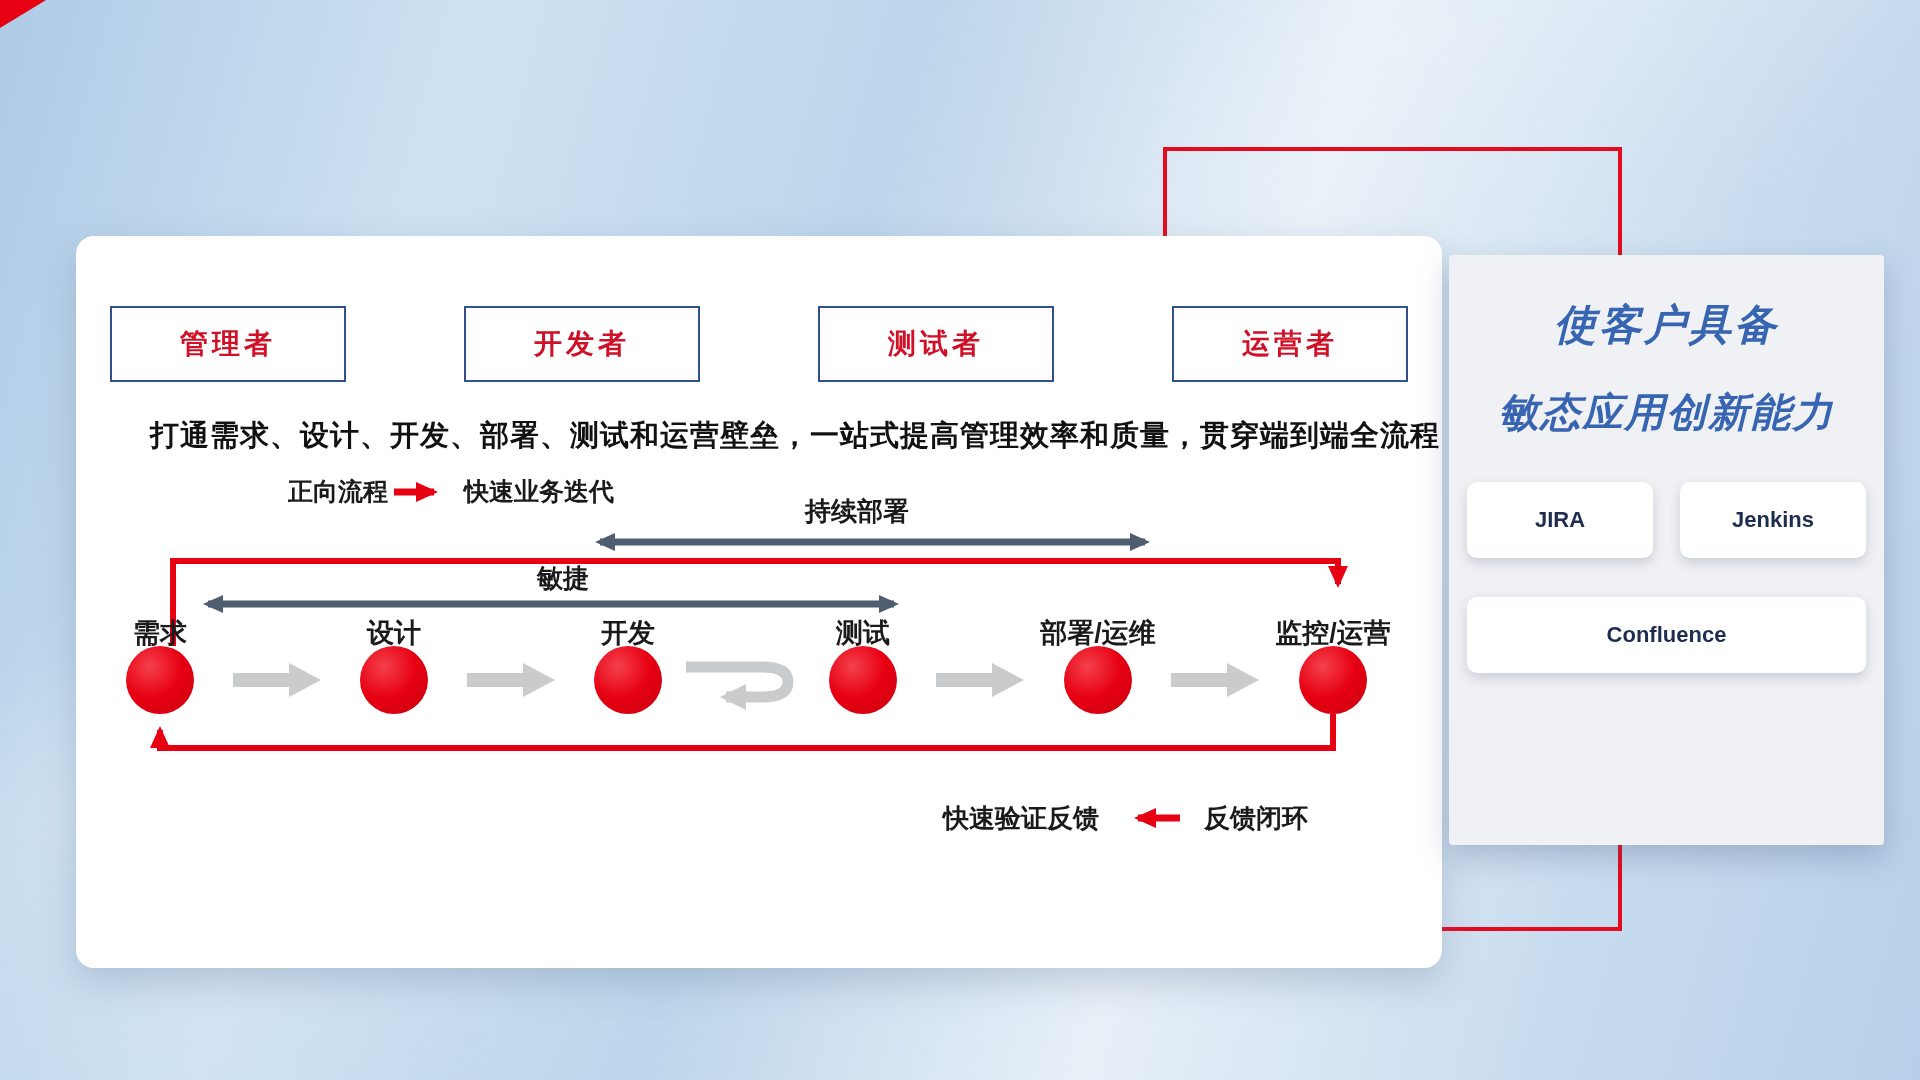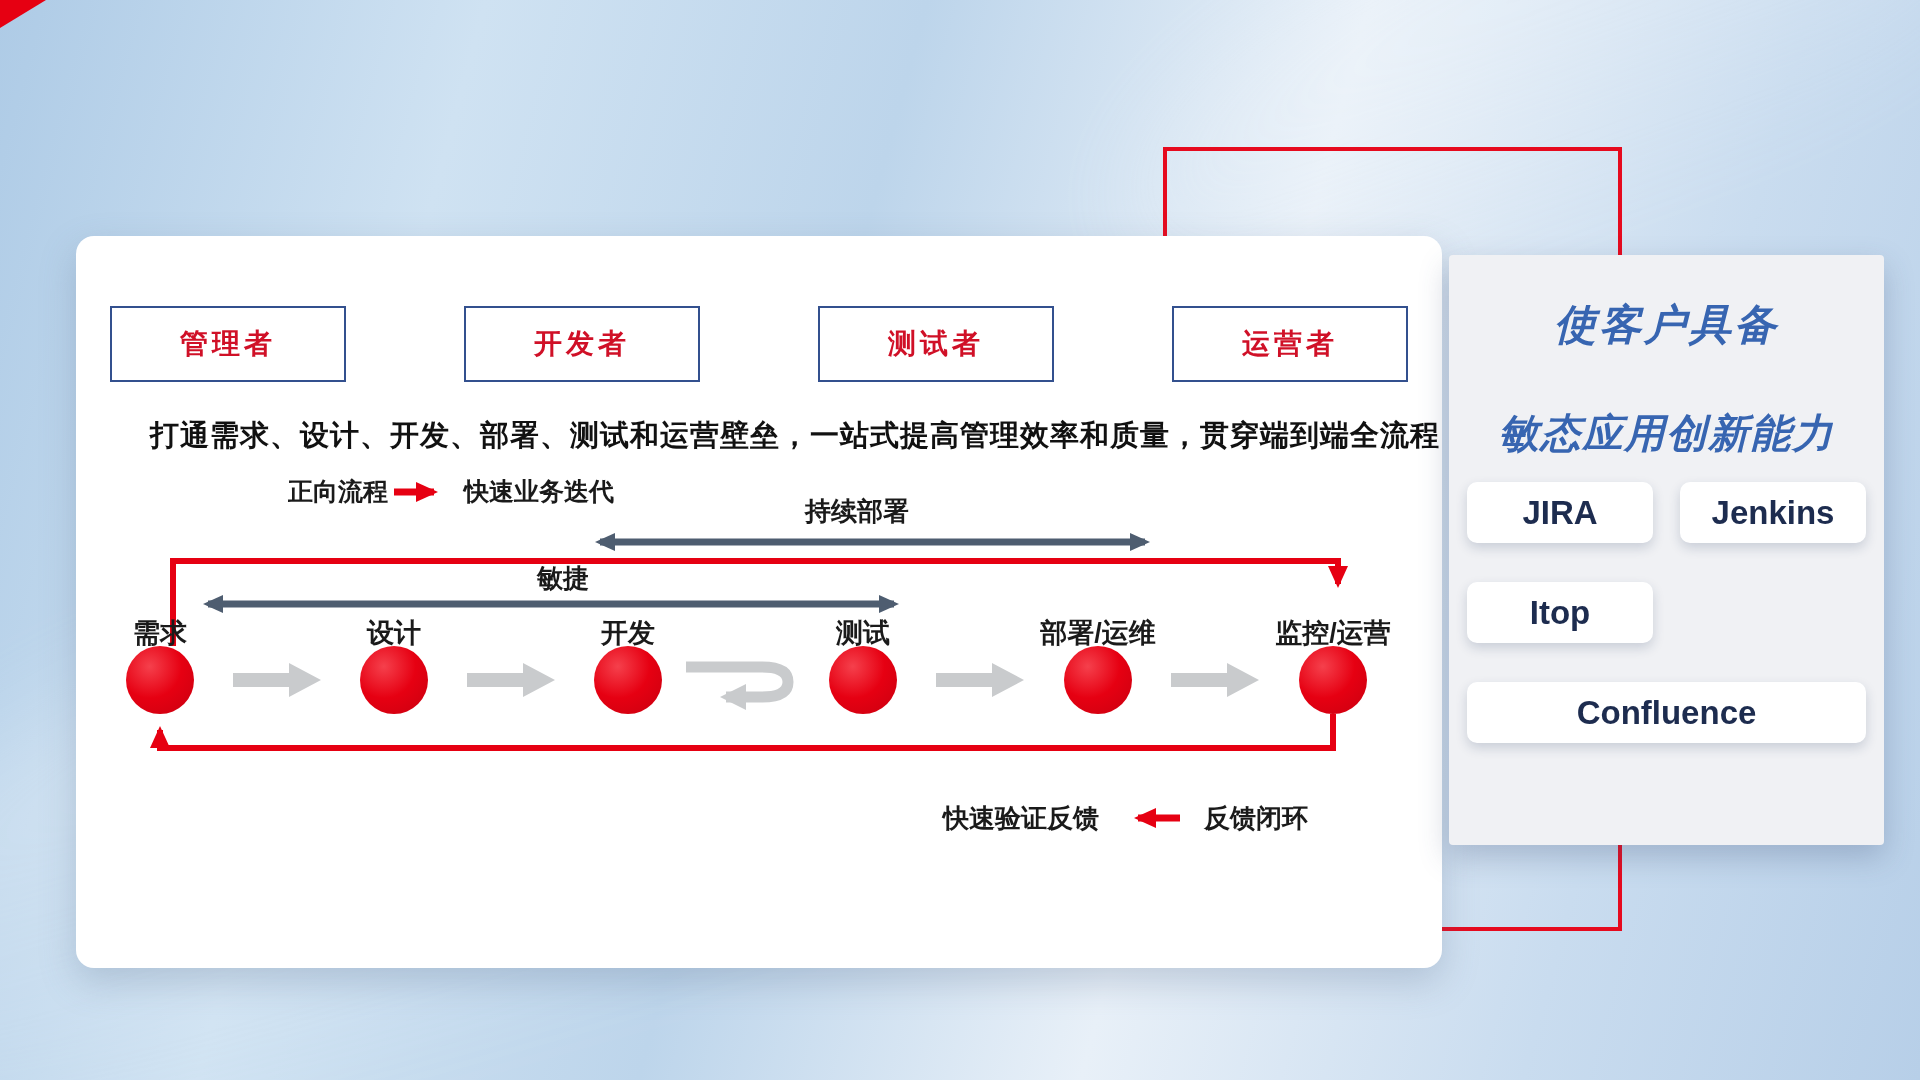--- a/index.html
+++ b/index.html
@@ -57,30 +57,30 @@
   .t-stage { font-size: 27px; }
 
   
   .panel {
     position: absolute; left: 1449px; top: 255px; width: 435px; height: 590px;
     background: #f0f1f4; border-radius: 4px; z-index: 3;
     box-shadow: 0 12px 30px rgba(60,80,120,.28);
   }
   .panel-title { padding-top: 42px; text-align: center; font-style: italic; }
   .panel-title .line1 { font-size: 42px; font-weight: bold; color: #3765b1; letter-spacing: 3px; }
-  .panel-title .line2 { font-size: 40px; font-weight: bold; color: #3765b1; letter-spacing: 2px; margin-top: 53px; }
+  .panel-title .line2 { font-size: 40px; font-weight: bold; color: #3765b1; letter-spacing: 2px; margin-top: 32px; }
   .tools {
     position: absolute; left: 18px; right: 18px; top: 227px;
     display: grid; grid-template-columns: 1fr 1fr; column-gap: 27px; row-gap: 39px;
   }
   .tool {
-    height: 61px; background: #ffffff; border-radius: 10px;
+    height: 76px; background: #ffffff; border-radius: 10px;
     box-shadow: 0 5px 12px rgba(30,50,90,.18);
     display: flex; align-items: center; justify-content: center;
-    font-size: 33px; font-weight: bold; color: #1d2c4f;
+    font-size: 22px; font-weight: bold; color: #1d2c4f;
   }
   .tool-wide { grid-column: 1 / -1; }
 </style>
 </head>
 <body>
 
 <div class="stage">
   <div class="bg-streak s1"></div>
   <div class="bg-streak s2"></div>
   <div class="corner-accent"></div>
@@ -164,17 +164,16 @@
   </div>
 
   <div class="panel">
     <div class="panel-title">
       <div class="line1">使客户具备</div>
       <div class="line2">敏态应用创新能力</div>
     </div>
     <div class="tools">
       <div class="tool">JIRA</div>
       <div class="tool">Jenkins</div>
-      <div class="tool">Itop</div>
       <div class="tool tool-wide">Confluence</div>
     </div>
   </div>
 </div>
 
 </body></html>

